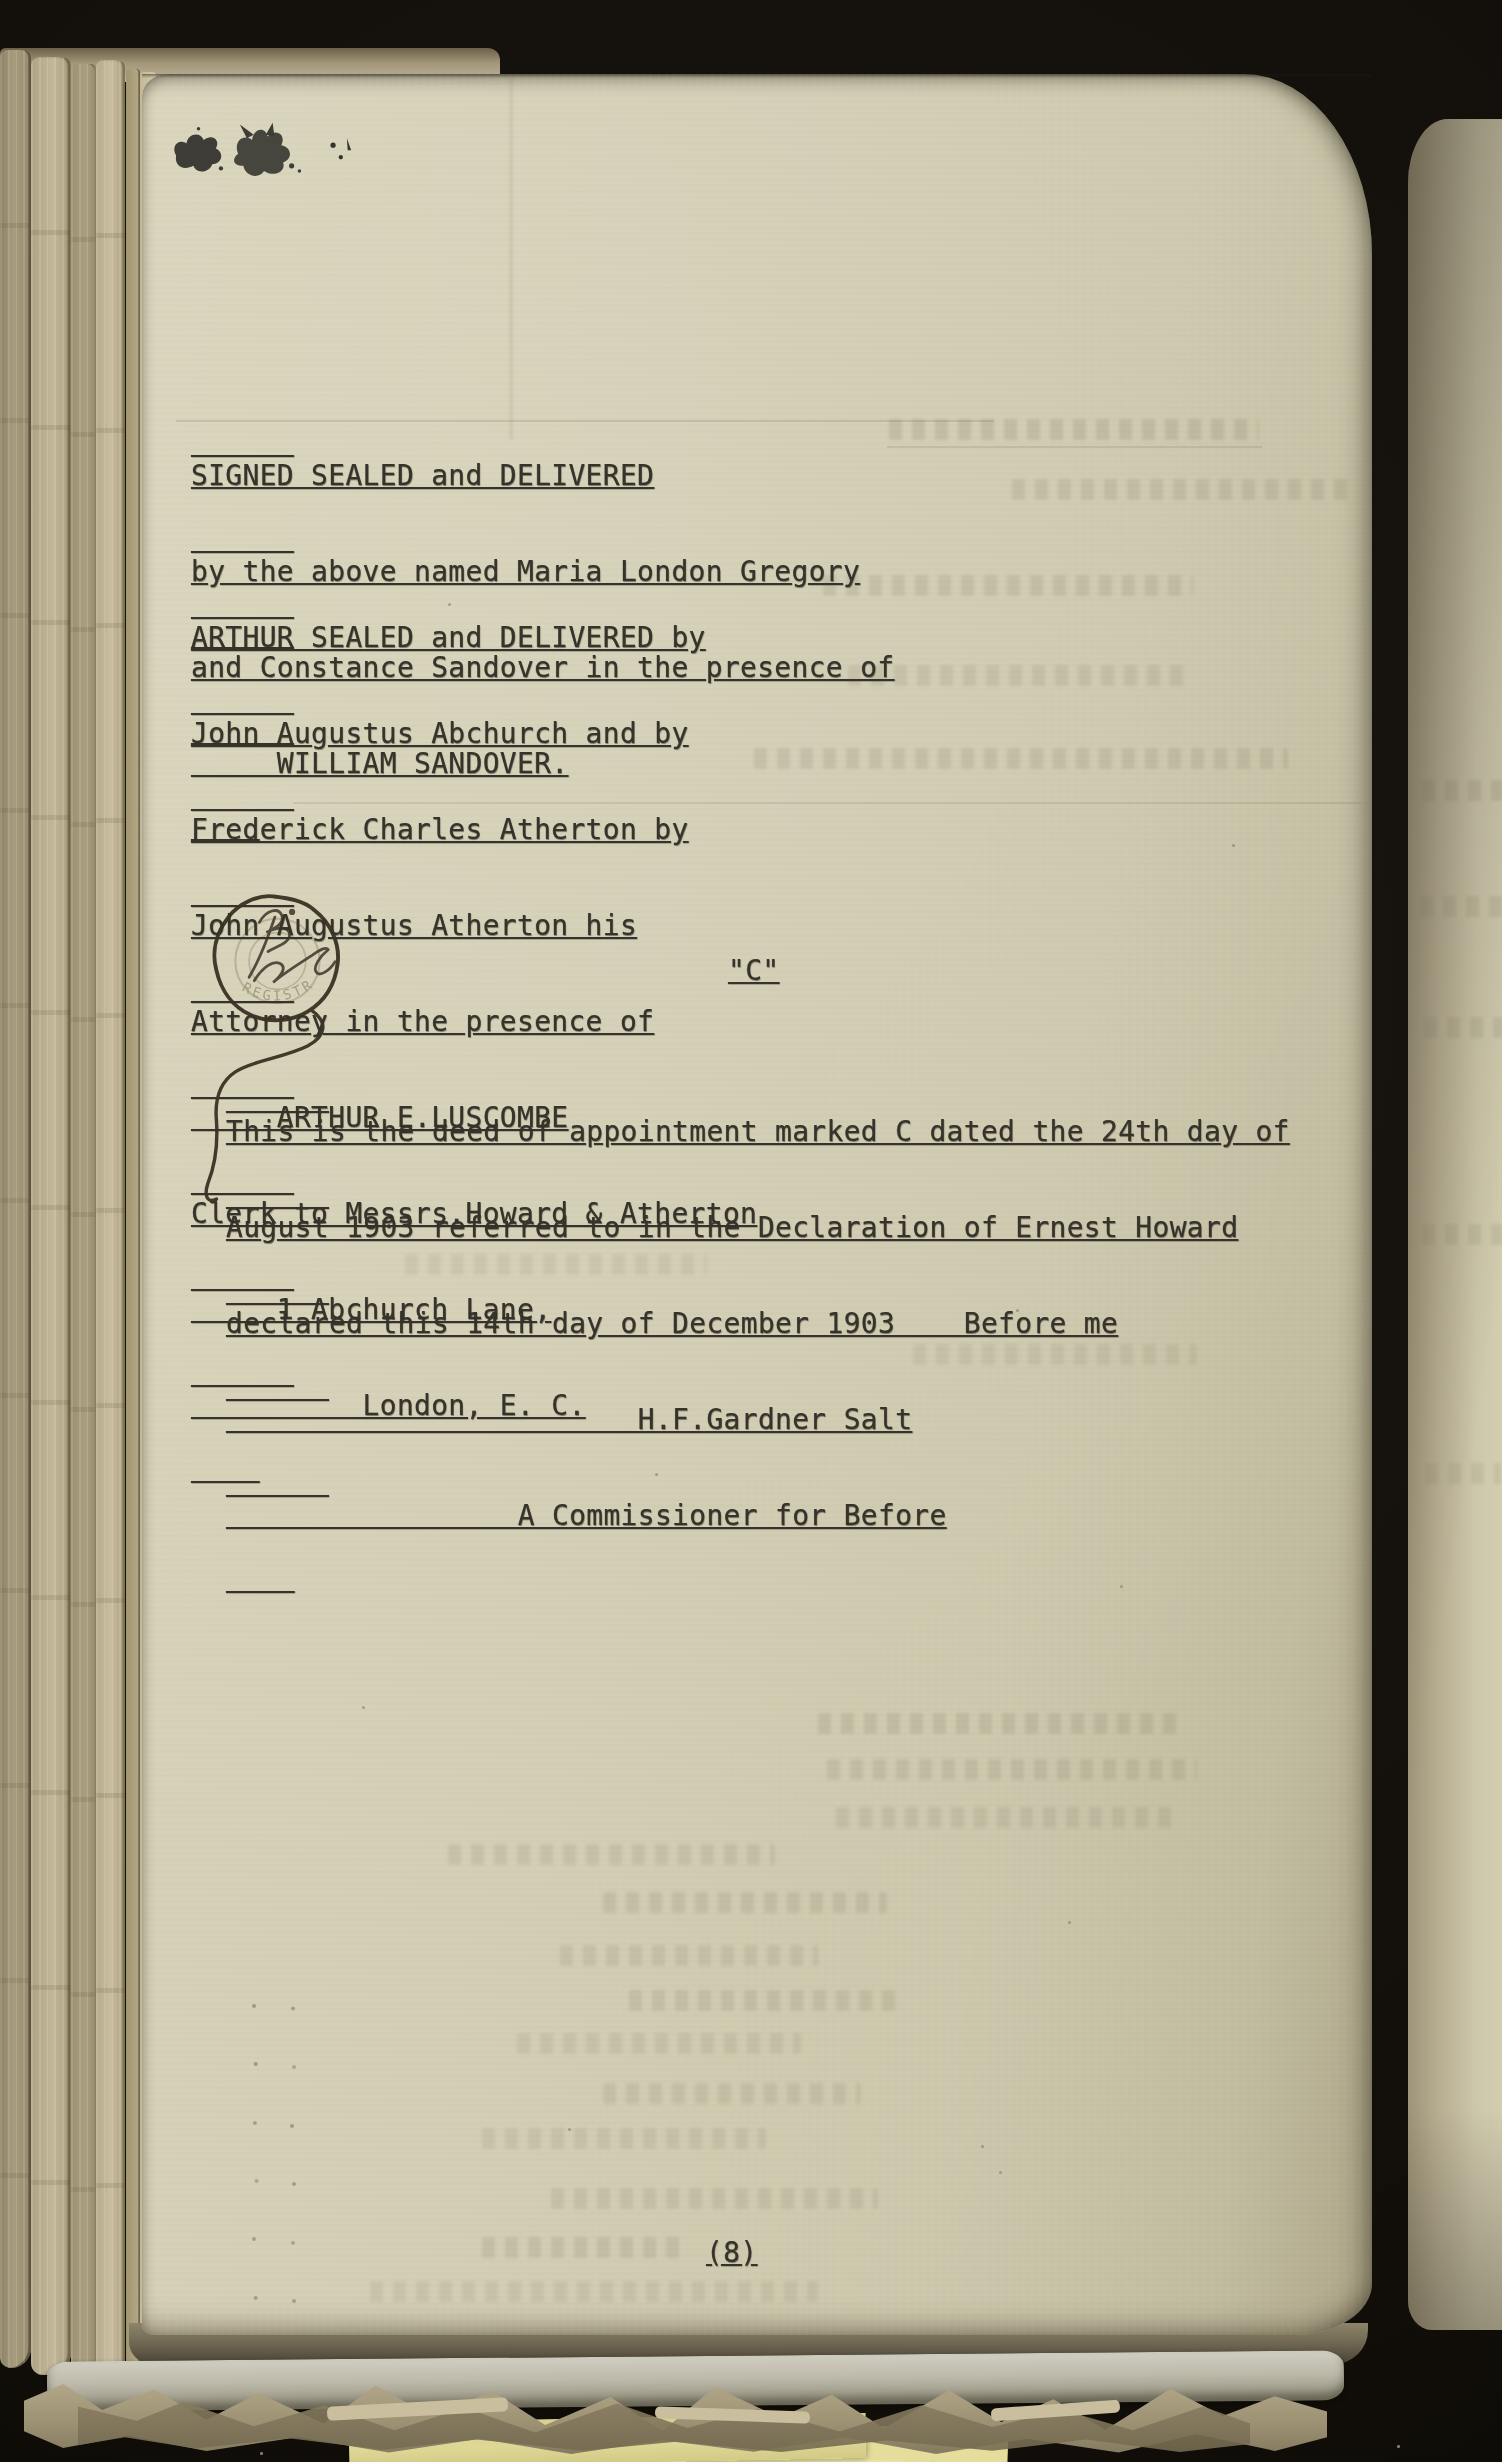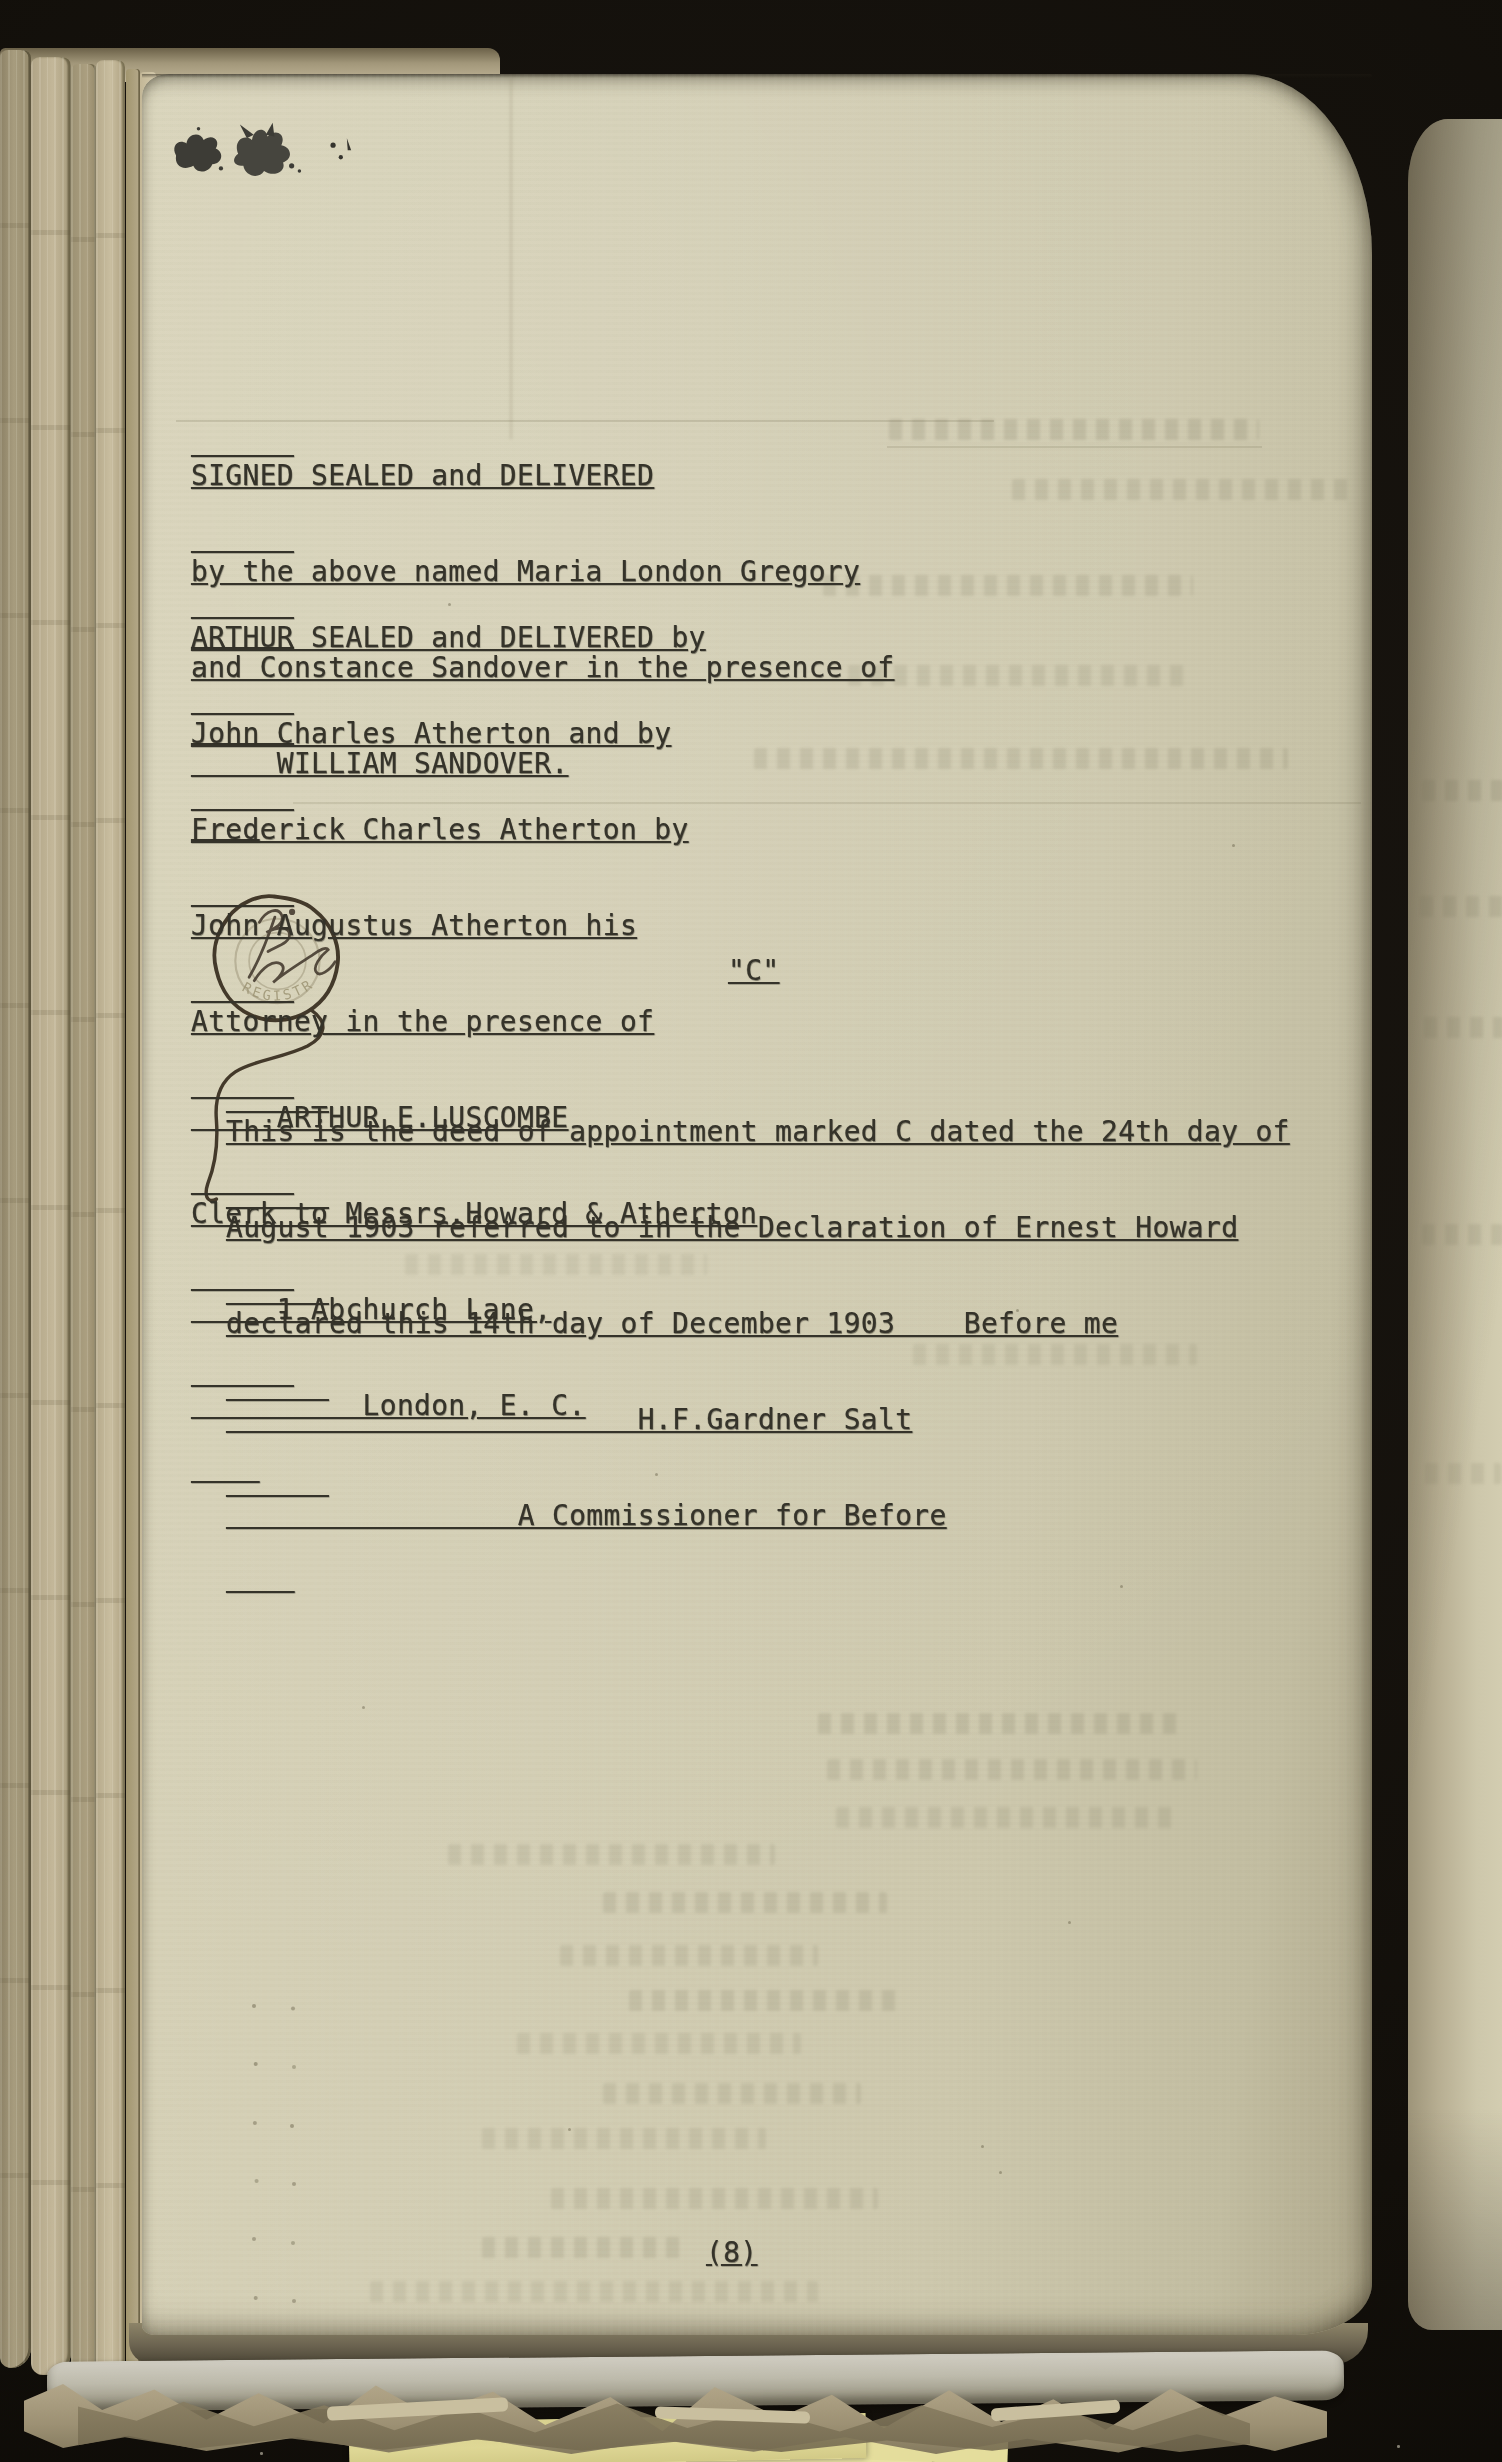--- a/index.html
+++ b/index.html
@@ -197,21 +197,21 @@
 
     <div class="typeblock" style="left:49px;top:322px">
       <div>SIGNED SEALED and DELIVERED</div>
       <div>by the above named Maria London Gregory</div>
       <div>and Constance Sandover in the presence of</div>
       <div>     WILLIAM SANDOVER.</div>
     </div>
 
     <div class="typeblock" style="left:49px;top:484px">
       <div>ARTHUR SEALED and DELIVERED by</div>
-      <div>John Charles Atherton and by</div>
+      <div>John Augustus Abchurch and by</div>
       <div>Frederick Charles Atherton by</div>
       <div>John Augustus Atherton his</div>
       <div>Attorney in the presence of</div>
       <div>     ARTHUR E.LUSCOMBE</div>
       <div>Clerk to Messrs.Howard &amp; Atherton</div>
       <div>     1 Abchurch Lane,</div>
       <div>          London, E. C.</div>
     </div>
 
     <div class="typeblock" style="left:586px;top:881px">"C"</div>

